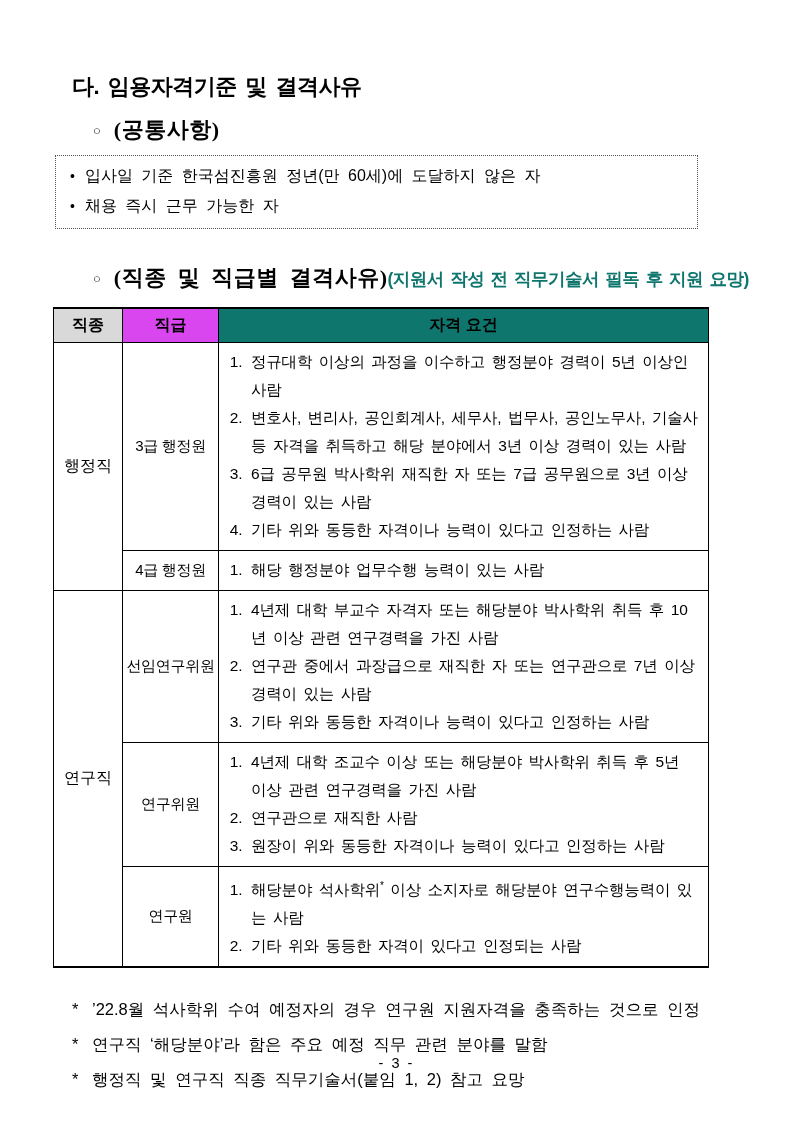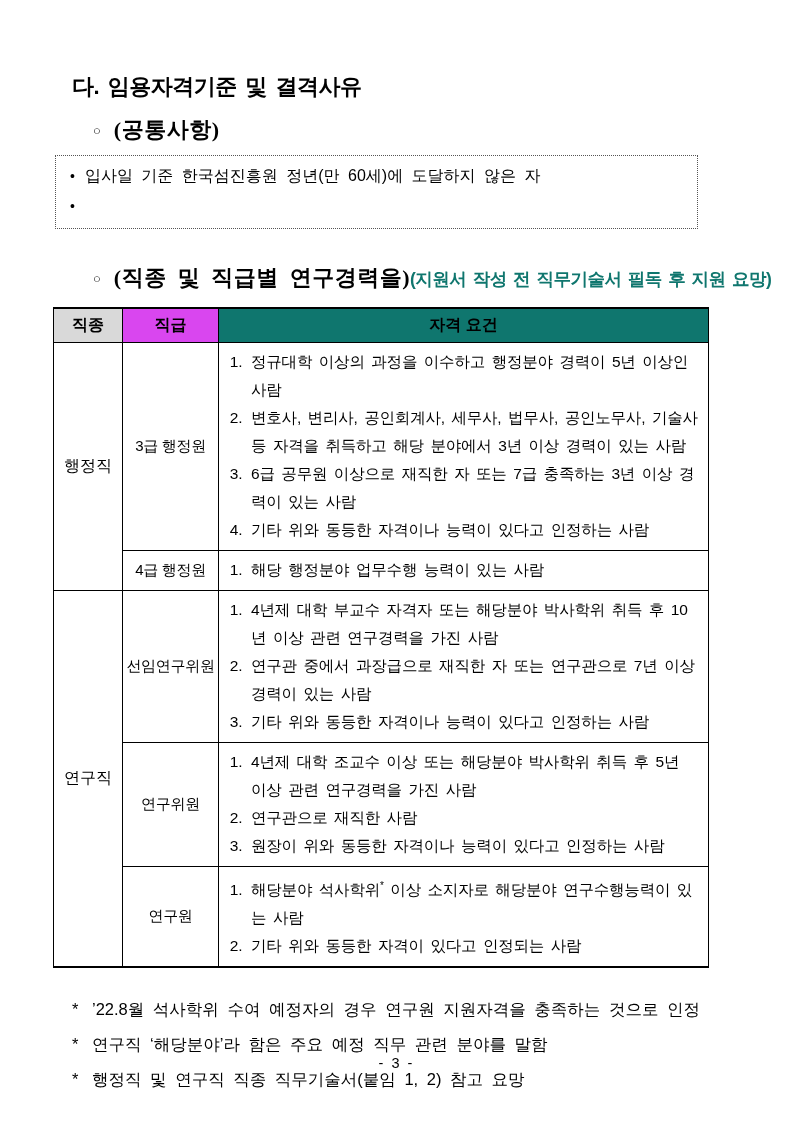--- a/index.html
+++ b/index.html
@@ -121,25 +121,26 @@
     <span class="circle">○</span><span class="sub-title">(공통사항)</span>
   </div>
 
   <div class="common-box">
       <div class="common-item">
         <span class="item-bullet">•</span>
         <span>입사일 기준 한국섬진흥원 정년(만 60세)에 도달하지 않은 자</span>
       </div>
       <div class="common-item">
         <span class="item-bullet">•</span>
+        <span>채용 즉시 근무 가능한 자</span>
       </div>
     </div>
 
   <div class="sub-line qual-line">
-    <span class="circle">○</span><span class="sub-title">(직종 및 직급별 연구경력을)</span><span class="notice" style="color: #0f766e;">(지원서 작성 전 직무기술서 필독 후 지원 요망)</span>
+    <span class="circle">○</span><span class="sub-title">(직종 및 직급별 결격사유)</span><span class="notice" style="color: #0f766e;">(지원서 작성 전 직무기술서 필독 후 지원 요망)</span>
   </div>
 
   <table class="qual">
     <colgroup>
       <col style="width:69px">
       <col style="width:96px">
       <col>
     </colgroup>
     <thead>
       <tr>
@@ -149,21 +150,21 @@
       </tr>
     </thead>
     <tbody>
         <tr>
           <td class="cat" rowspan="2">행정직</td>
           <td class="grade">3급 행정원</td>
           <td class="req">
             <ol class="req-list">
               <li>정규대학 이상의 과정을 이수하고 행정분야 경력이 5년 이상인 사람</li>
               <li>변호사, 변리사, 공인회계사, 세무사, 법무사, 공인노무사, 기술사 등 자격을 취득하고 해당 분야에서 3년 이상 경력이 있는 사람</li>
-              <li>6급 공무원 이상으로 재직한 자 또는 7급 충족하는 3년 이상 경력이 있는 사람</li>
+              <li>6급 공무원 박사학위 재직한 자 또는 7급 공무원으로 3년 이상 경력이 있는 사람</li>
               <li>기타 위와 동등한 자격이나 능력이 있다고 인정하는 사람</li>
             </ol>
           </td>
         </tr>
         <tr>
           <td class="grade">4급 행정원</td>
           <td class="req">
             <ol class="req-list">
               <li>해당 행정분야 업무수행 능력이 있는 사람</li>
             </ol>

